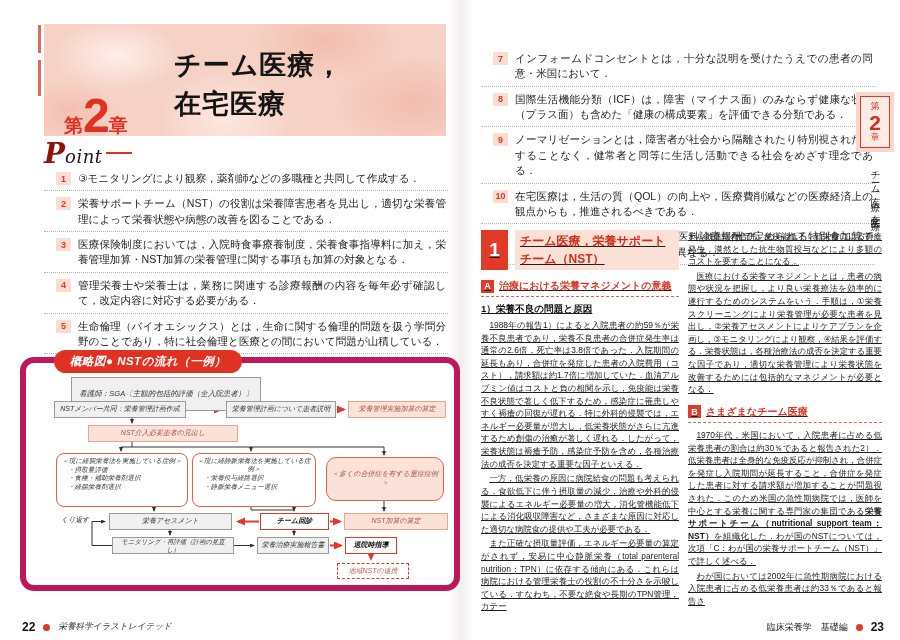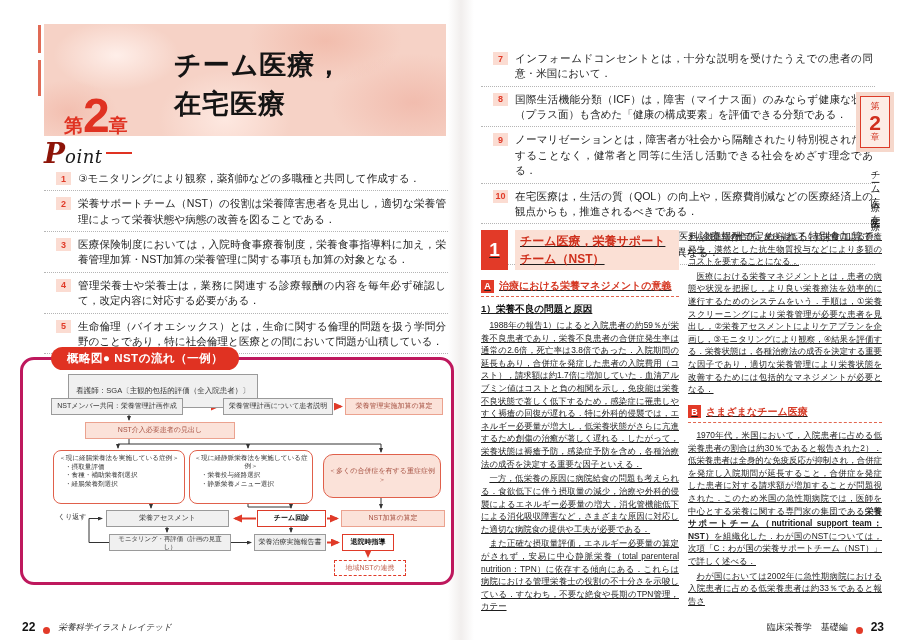--- a/index.html
+++ b/index.html
@@ -35,21 +35,21 @@
   .point-logo .pl-dash{width:26px;height:2px;background:#e03222;margin-left:4px;align-self:center;}
   .point-list .point-item{display:flex;gap:7px;padding:5px 2px 4px 12px;
     border-bottom:1px dotted #b5b5b5;align-items:flex-start;}
   .pnum{flex:0 0 auto;min-width:13px;height:13px;padding:0 1px;margin-top:1px;
     background:#fbdcd2;color:#e03a28;font-size:9px;font-weight:bold;
     display:flex;align-items:center;justify-content:center;}
   .ptext{font-size:10.6px;line-height:1.45;color:#222;text-align:justify;}
   .points-right{position:absolute;left:481px;top:46px;width:394px;}
   
   .figure-box{position:absolute;left:20px;top:357px;width:428px;height:222px;
-    border:3px solid #be185d;border-radius:14px;background:#fff;}
+    border:6px solid #be185d;border-radius:14px;background:#fff;font-style:italic;}
   .figure-title{position:absolute;left:28px;top:-13px;background:#e03222;color:#fff;
     font-weight:bold;font-size:11.5px;padding:4px 16px;border-radius:13px;letter-spacing:.5px;}
   .fc-svg{position:absolute;left:0;top:0;}
   .fcn{position:absolute;display:flex;align-items:center;justify-content:center;text-align:center;
     font-size:7px;line-height:1.25;box-sizing:border-box;padding:1px 2px;background:#fff;}
   .fc-gray{background:#f0f0f0;border:1px solid #9a9a9a;color:#333;}
   .fc-pink{background:#fbe2d9;border:1px solid #eba28f;color:#a65243;}
   .fc-whitered{background:#fff;border:1.2px solid #e0604b;border-radius:8px;color:#333;}
   .fc-round{background:#fff;border:1.3px solid #dc3a28;font-weight:bold;color:#111;}
   .fc-strong{background:#fff;border:1.6px solid #e03a28;font-weight:bold;color:#111;}
@@ -79,21 +79,21 @@
   
   .side-tab{position:absolute;right:6px;top:92px;width:38px;}
   .tab-strip{background:#f6d8cc;padding:4px 0;width:38px;}
   .tab-chap{margin:0 auto;width:28px;padding:5px 0 4px;background:#fdece5;border:1.5px solid #dc3a28;
     display:flex;flex-direction:column;align-items:center;color:#d02f1d;line-height:1.1;}
   .tab-chap .s{font-size:9px;}
   .tab-chap .b{font-size:21px;font-weight:bold;line-height:1;}
   .tab-label{margin:12px auto 0;writing-mode:vertical-rl;font-size:9.5px;color:#111;
     letter-spacing:2px;height:170px;display:block;}
   
-  .footer{position:absolute;top:620px;display:flex;align-items:flex-end;gap:8px;font-size:9px;color:#222;}
+  .footer{position:absolute;top:620px;display:flex;align-items:center;gap:8px;font-size:9px;color:#222;}
   .footer-left{left:22px;}
   .footer-right{right:16px;}
   .pageno{font-weight:bold;font-size:12px;color:#111;}
   .dot{width:7px;height:7px;border-radius:50%;background:#e23a28;display:inline-block;}
   .series{font-style:italic;font-size:8.6px;color:#333;}
 </style>
 </head>
 <body>
 
 <div class="spine"></div>

